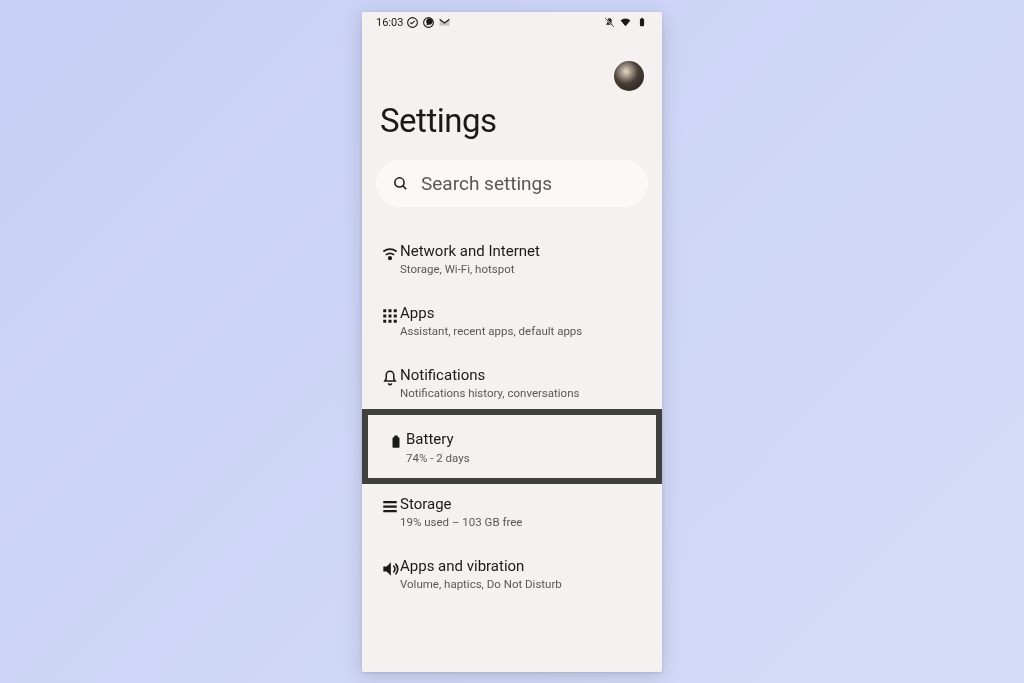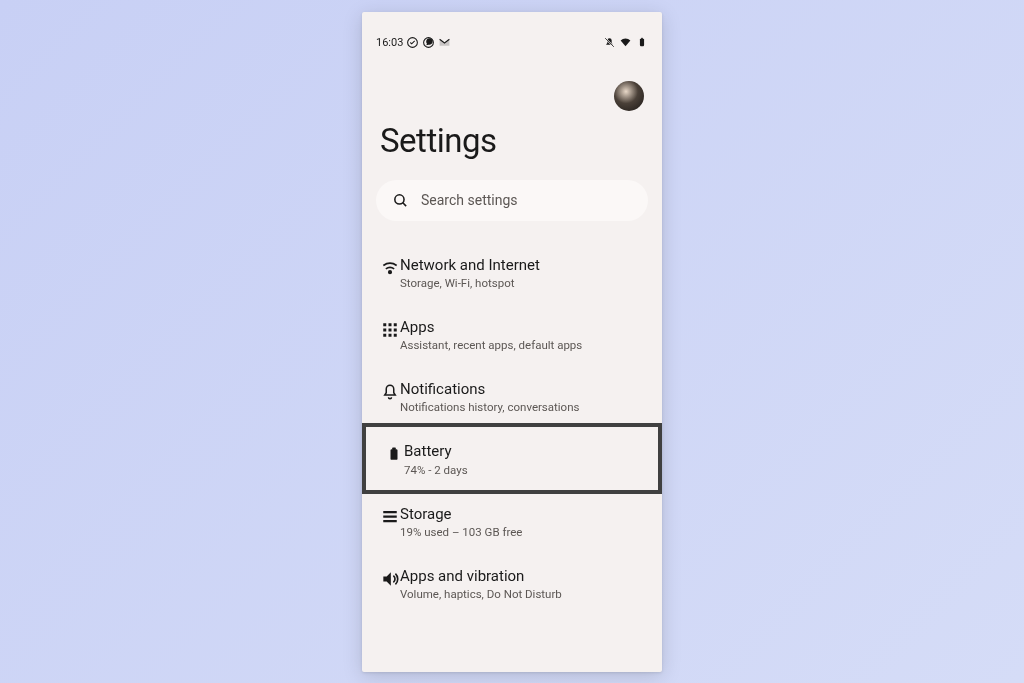--- a/index.html
+++ b/index.html
@@ -19,21 +19,21 @@
     background: #f5f1f0;
     border-radius: 2px;
     box-shadow: 0 4px 20px rgba(0,0,0,0.15), 0 1px 3px rgba(0,0,0,0.1);
     position: relative;
     overflow: hidden;
   }
   .status-bar {
     display: flex;
     justify-content: space-between;
     align-items: center;
-    padding: 24px 14px 4px;
+    padding: 4px 14px 4px;
     font-size: 11px;
     color: #1a1a1a;
   }
   .status-left { display: flex; align-items: center; gap: 3px; }
   .status-right { display: flex; align-items: center; gap: 3px; }
   .status-icon { width: 13px; height: 13px; display: inline-flex; align-items: center; justify-content: center; }
   .header {
     padding: 8px 18px 0;
     position: relative;
   }
@@ -58,21 +58,21 @@
   .search-bar {
     margin: 0 14px 16px;
     background: #fbf8f7;
     border-radius: 24px;
     padding: 12px 16px;
     display: flex;
     align-items: center;
     gap: 12px;
   }
   .search-bar .mag { width: 17px; height: 17px; }
-  .search-placeholder { color: #5c5754; font-size: 14px; }
+  .search-placeholder { color: #5c5754; font-size: 19px; }
   .list { padding: 4px 0; }
   .item {
     display: flex;
     align-items: flex-start;
     padding: 14px 18px 13px;
     gap: 0;
   }
   .item-icon {
     width: 20px;
     height: 20px;
@@ -80,21 +80,21 @@
     margin-top: 3px;
     display: flex;
     align-items: center;
     justify-content: center;
     color: #1a1a1a;
   }
   .item-text { flex: 1; min-width: 0; }
   .item-title { font-size: 15px; color: #1a1a1a; line-height: 1.35; }
   .item-sub { font-size: 11.5px; color: #5c5754; margin-top: 1px; }
   .highlight {
-    border: 4px solid #404040;
+    border: 6px solid #404040;
     margin: -4px 0;
   }
   svg { display: block; }
 </style>
 </head>
 <body>
 
 <div class="phone">
 
   <div class="status-bar">

